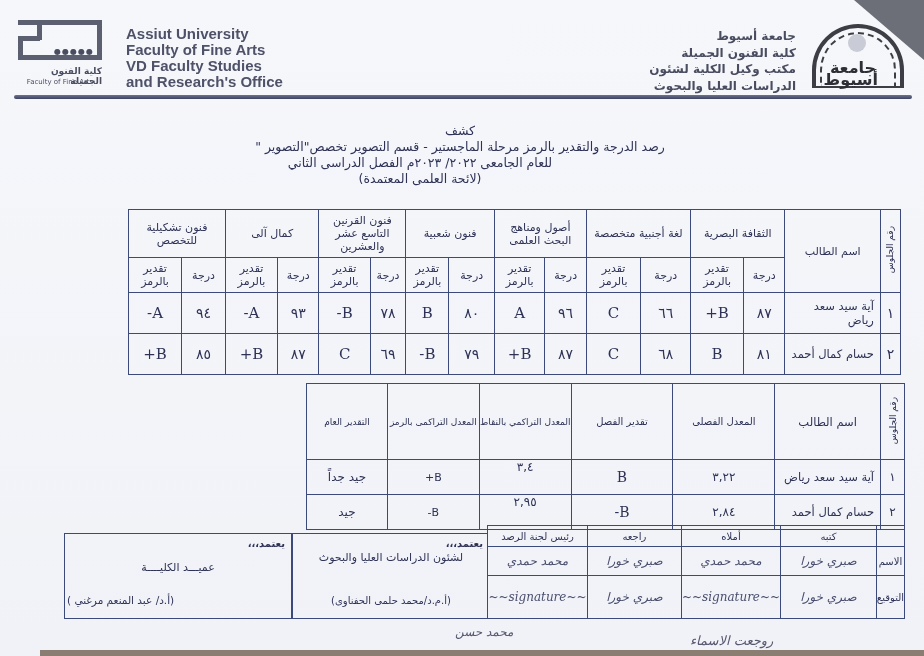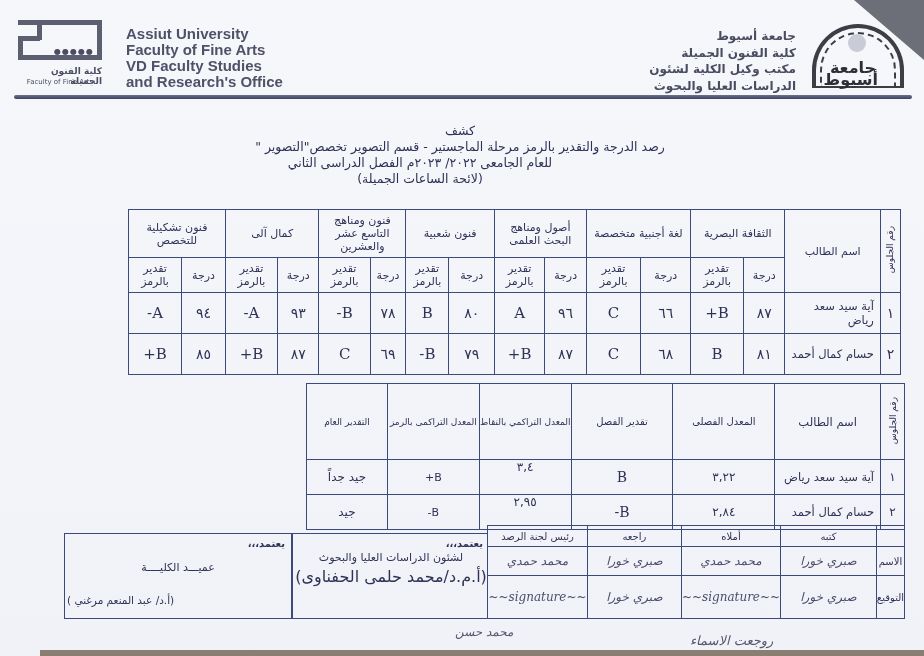--- a/index.html
+++ b/index.html
@@ -110,21 +110,21 @@
       <div class="sun"></div>
     <div class="txt"><span>جامعة</span><br><span>أسيوط</span></div>
   </div>
 
   <div class="header-rule"></div>
 
   <div class="title-block">
     <span class="t1">كشف</span>
     <span class="t2">رصد الدرجة والتقدير بالرمز مرحلة الماجستير - قسم التصوير تخصص"التصوير "</span>
     <span class="t3">للعام الجامعى ٢٠٢٢/ ٢٠٢٣م  الفصل الدراسى الثاني</span>
-    <span class="t4">(لائحة الساعات الجميلة)</span>
+    <span class="t4">(لائحة العلمى المعتمدة)</span>
   </div>
 
   <table id="t1">
     <colgroup>
       <col style="width:22px">
         <col style="width:108px">
       <col style="width:45px">
         <col style="width:58px">
       <col style="width:55px">
         <col style="width:60px">
@@ -140,21 +140,21 @@
         <col style="width:58px">
     </colgroup>
     <tbody>
         <tr class="hd-main">
       <th rowspan="2"><span class="vert">رقم الجلوس</span></th>
       <th rowspan="2">اسم الطالب</th>
       <th colspan="2">الثقافة البصرية</th>
       <th colspan="2">لغة أجنبية متخصصة</th>
       <th colspan="2">أصول ومناهج البحث العلمى</th>
       <th colspan="2">فنون شعبية</th>
-      <th colspan="2">فنون ومناهج التاسع عشر والعشرين</th>
+      <th colspan="2">فنون القرنين التاسع عشر والعشرين</th>
       <th colspan="2">كمال آلى</th>
       <th colspan="2">فنون تشكيلية للتخصص</th>
     </tr>
     <tr class="hd-sub">
       <th>درجة</th>
       <th>تقدير بالرمز</th>
       <th>درجة</th>
       <th>تقدير بالرمز</th>
       <th>درجة</th>
       <th>تقدير بالرمز</th>
@@ -279,21 +279,21 @@
     </tr>
   </tbody>
     </table>
 
   <div class="approvals">
     <div class="divider"></div>
     <div class="appr-box" style="left:228px; width:196px; height:86px;">
       <span class="lbl">يعتمد،،،</span>
       <div style="padding-top:16px">
         <span class="ln">لشئون الدراسات العليا والبحوث</span>
-        <span class="ln" style="margin-top:4px; font-size:16px">(أ.م.د/محمد حلمى الحفناوى)</span>
+        <span class="ln" style="margin-top:28px; font-size:10px">(أ.م.د/محمد حلمى الحفناوى)</span>
       </div>
     </div>
     <div class="appr-box" style="left:0; width:226px; height:86px;">
       <span class="lbl">يعتمد،،،</span>
       <div style="padding-top:26px">
         <span class="ln">عميـــد الكليــــة</span>
         <span class="ln" style="margin-top:18px; text-align:left; padding-left:2px; font-size:10.5px">(أ.د/ عبد المنعم مرغني )</span>
       </div>
     </div>
   </div>

